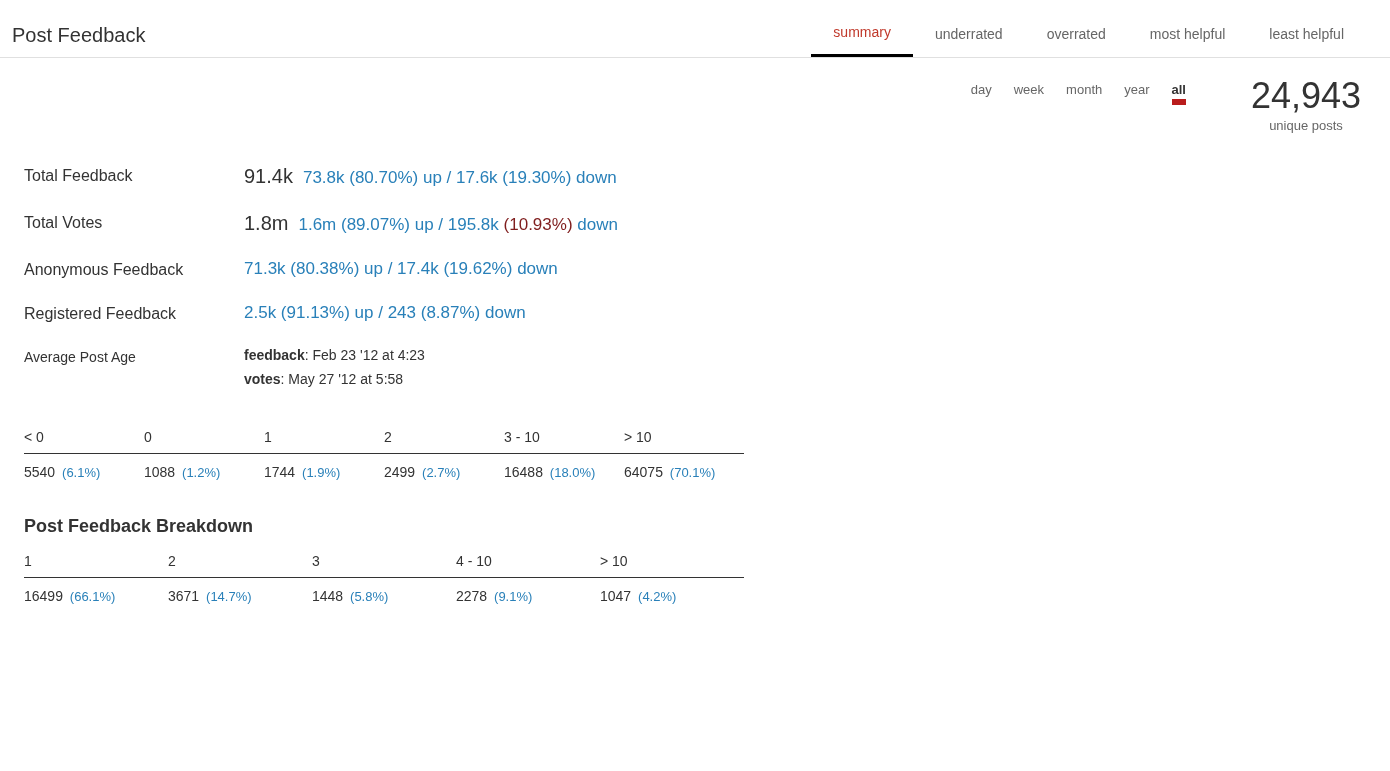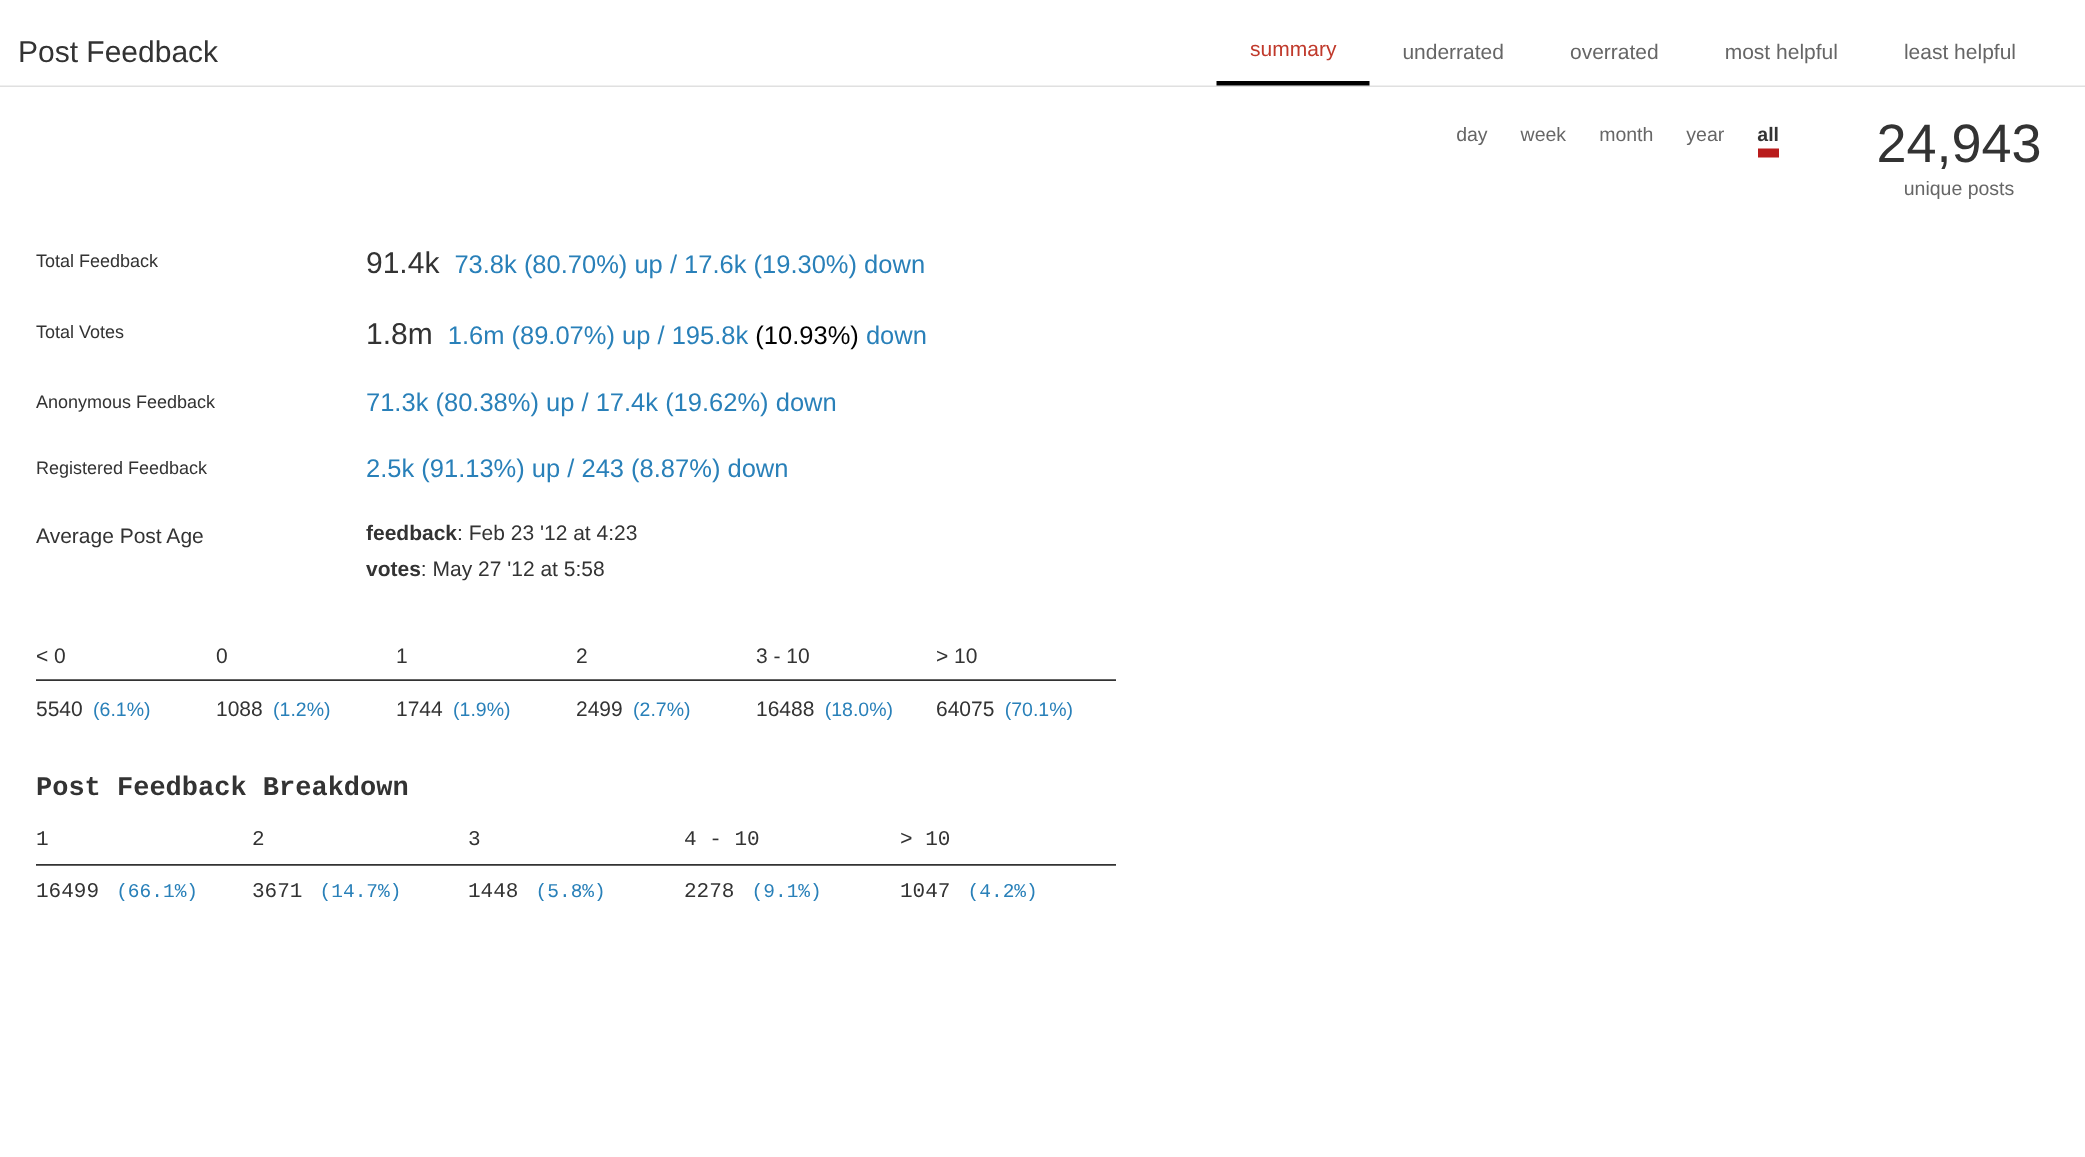--- a/index.html
+++ b/index.html
@@ -97,21 +97,21 @@
     }
     .stat-row {
       display: flex;
       align-items: flex-start;
       padding: 12px 0;
       border-bottom: none;
       gap: 20px;
     }
     .stat-label {
       width: 200px;
-      font-size: 12px;
+      font-size: 16px;
       color: #333;
       flex-shrink: 0;
       padding-top: 2px;
     }
     .stat-value {
       display: flex;
       align-items: baseline;
       flex-wrap: wrap;
       gap: 4px;
       font-size: 14px;
@@ -159,21 +159,20 @@
       font-size: 18px;
       font-weight: 700;
       margin-bottom: 16px;
       color: #333;
     }
     .correlation-section {
       margin-bottom: 36px;
     }
     .breakdown-section {
       margin-bottom: 32px;
-      font-family: Liberation Mono, monospace;
     }
 
     
     .data-table {
       width: 720px;
       border-collapse: collapse;
     }
     .data-table thead tr {
       border-bottom: 1px solid #333;
     }
@@ -239,21 +238,21 @@
       <div class="stat-value">
         <span class="stat-main-value">91.4k</span>
         <span class="stat-detail blue">73.8k <span style="color:#2980b9">(80.70%)</span> up / 17.6k <span style="color:#2980b9">(19.30%)</span> down</span>
       </div>
     </div>
 
     <div class="stat-row">
       <div class="stat-label">Total Votes</div>
       <div class="stat-value">
         <span class="stat-main-value">1.8m</span>
-        <span class="stat-detail blue">1.6m <span style="color:#2980b9">(89.07%)</span> up / 195.8k <span style="color:#000000">(10.93%)</span> down</span>
+        <span class="stat-detail blue">1.6m <span style="color:#2980b9">(89.07%)</span> up / 195.8k <span style="color:#7f1d1d">(10.93%)</span> down</span>
       </div>
     </div>
 
     <div class="stat-row">
       <div class="stat-label">Anonymous Feedback</div>
       <div class="stat-value">
         <span class="stat-detail blue">71.3k <span style="color:#2980b9">(80.38%)</span> up / 17.4k <span style="color:#2980b9">(19.62%)</span> down</span>
       </div>
     </div>
 

